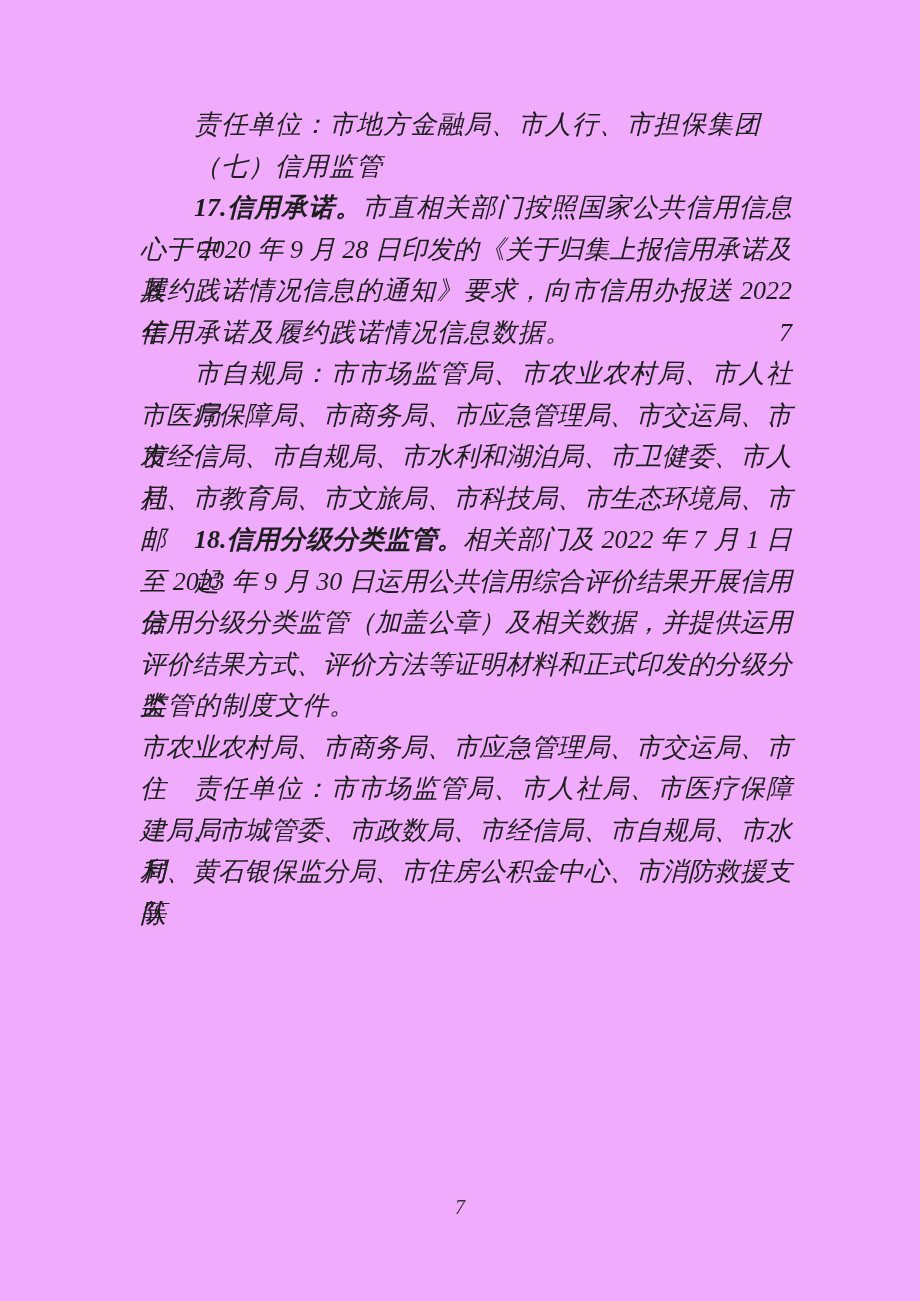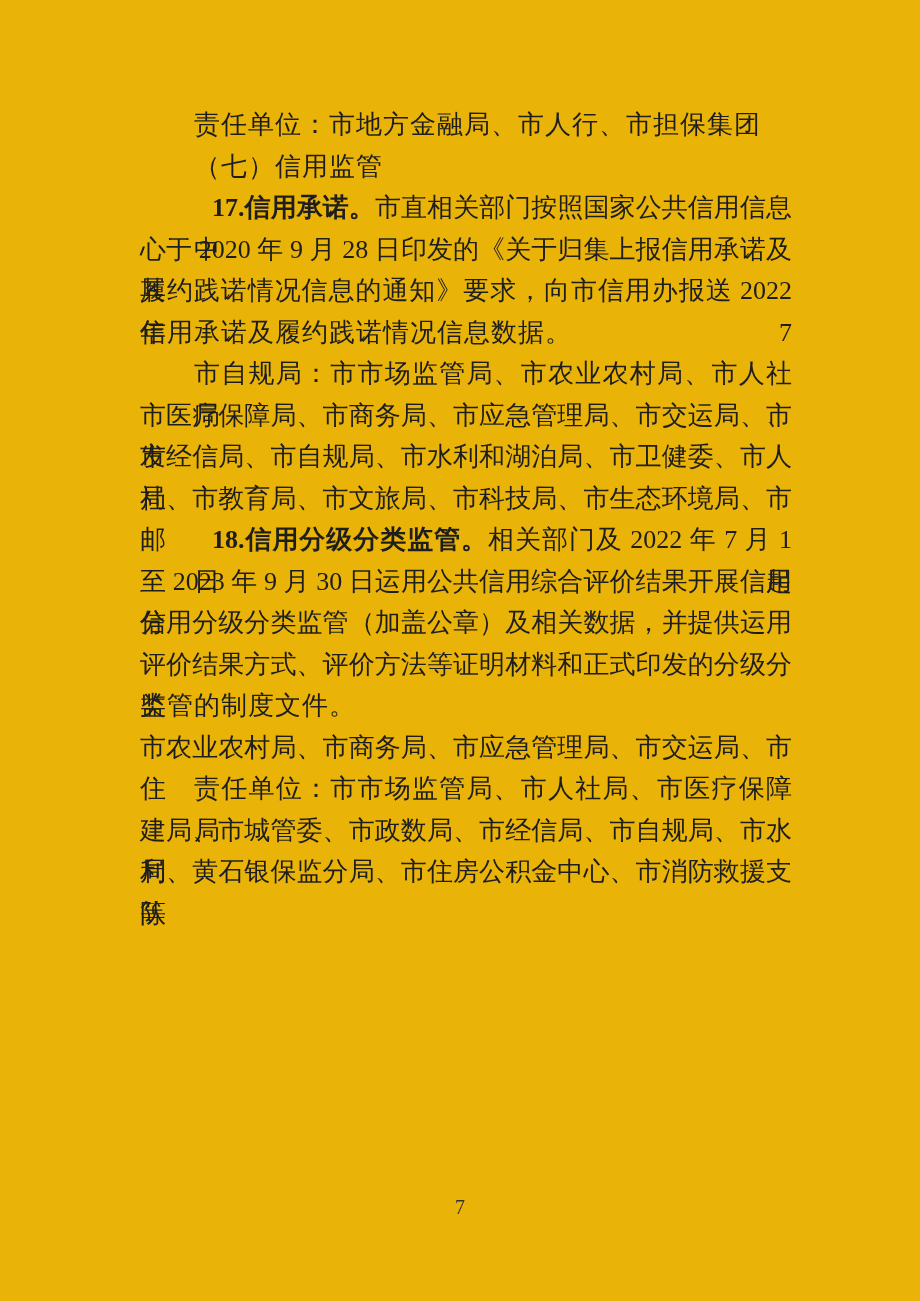--- a/index.html
+++ b/index.html
@@ -5,24 +5,25 @@
   html, body {
     margin: 0;
     padding: 0;
     background: #e8e8e8;
   }
   .page {
     position: relative;
     width: 920px;
     height: 1301px;
     margin: 0 auto;
-    background: #eab308;
+    background: #f0abfc;
     color: #1e1e1e;
     font-family: "Liberation Serif", "DejaVu Serif", serif;
     overflow: hidden;
+    font-style: italic;
   }
   .doc-text {
     position: absolute;
     left: 140px;
     top: 104px;
     width: 652px;
   }
   .line {
     font-size: 26px;
     line-height: 41.5px;
@@ -34,21 +35,20 @@
     white-space: normal;
     text-align: justify;
     text-align-last: justify;
     letter-spacing: 0;
   }
   .line.indent {
     padding-left: 54px;
   }
   .line .bold-run {
     font-weight: 700;
-    margin-left: 18px;
   }
   .page-number {
     position: absolute;
     left: 0;
     right: 0;
     top: 1196px;
     text-align: center;
     font-size: 20px;
     color: #333333;
   }

